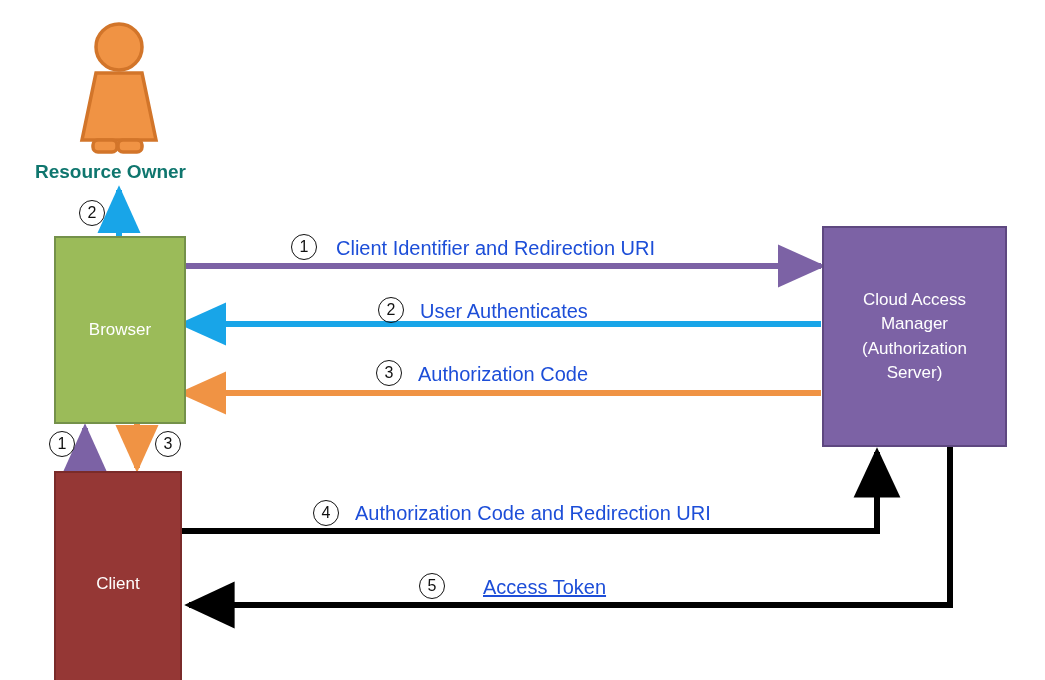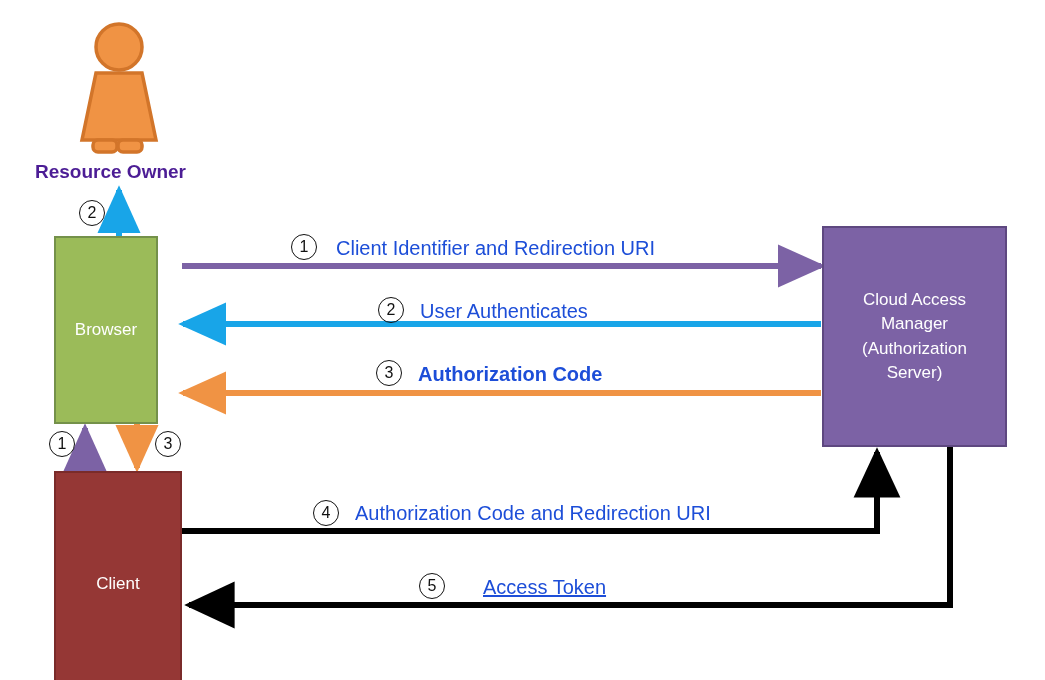--- a/index.html
+++ b/index.html
@@ -30,21 +30,21 @@
     text-align: right;
     color: #ffffff;
     font-size: 17px;
     line-height: 1.42;
     box-sizing: border-box;
   }
   .actor-label {
     position: absolute;
     font-size: 19px;
     font-weight: bold;
-    color: #4c1d95;
+    color: #0f766e;
     white-space: nowrap;
   }
   .flow-label {
     position: absolute;
     font-size: 20px;
     color: #1d4ed8;
     white-space: nowrap;
   }
   .step-badge {
     position: absolute;
@@ -101,21 +101,21 @@
 
   <svg class="layer" viewBox="0 0 1045 680">
     <circle cx="119" cy="47" r="23" fill="#f09344" stroke="#d2752a" stroke-width="3.5"></circle>
     <path d="M 96 73 L 142 73 L 156 140 L 82 140 Z" fill="#f09344" stroke="#d2752a" stroke-width="3.5"></path>
     <rect x="93" y="140" width="24" height="12" rx="5" fill="#f09344" stroke="#d2752a" stroke-width="3.5"></rect>
     <rect x="118" y="140" width="24" height="12" rx="5" fill="#f09344" stroke="#d2752a" stroke-width="3.5"></rect>
   </svg>
 
   <div class="actor-label" style="left:35px; top:161px;">Resource Owner</div>
 
-  <div class="node-box" style="left:54px; top:236px; width:104px; height:188px; background:#9bbb59; border:2.5px solid #74914a;">
+  <div class="node-box" style="left:54px; top:236px; width:132px; height:188px; background:#9bbb59; border:2.5px solid #74914a;">
     <span>Browser</span>
   </div>
 
   <div class="node-box" style="left:54px; top:471px; width:128px; height:227px; background:#953735; border:2.5px solid #7a2b2a;">
     <span>Client</span>
   </div>
 
   <div class="node-box" style="left:822px; top:226px; width:185px; height:221px; background:#7c62a5; border:2.5px solid #5e4880; flex-direction:column;">
     <span>Cloud Access</span>
     <span>Manager</span>
@@ -123,21 +123,21 @@
     <span>Server)</span>
   </div>
 
   <div class="step-badge" style="left:291px; top:234px;">1</div>
   <div class="flow-label" style="left:336px; top:237px;">Client Identifier and Redirection URI</div>
 
   <div class="step-badge" style="left:378px; top:297px;">2</div>
   <div class="flow-label" style="left:420px; top:300px;">User Authenticates</div>
 
   <div class="step-badge" style="left:376px; top:360px;">3</div>
-  <div class="flow-label" style="left:418px; top:363px;font-weight:bold;">Authorization Code</div>
+  <div class="flow-label" style="left:418px; top:363px;">Authorization Code</div>
 
   <div class="step-badge" style="left:313px; top:500px;">4</div>
   <div class="flow-label" style="left:355px; top:502px;">Authorization Code and Redirection URI</div>
 
   <div class="step-badge" style="left:419px; top:573px;">5</div>
   <div class="flow-label" style="left:483px; top:576px;text-decoration:underline;">Access Token</div>
 
   <div class="step-badge" style="left:79px; top:200px;">2</div>
 
   <div class="step-badge" style="left:49px; top:431px;">1</div>

